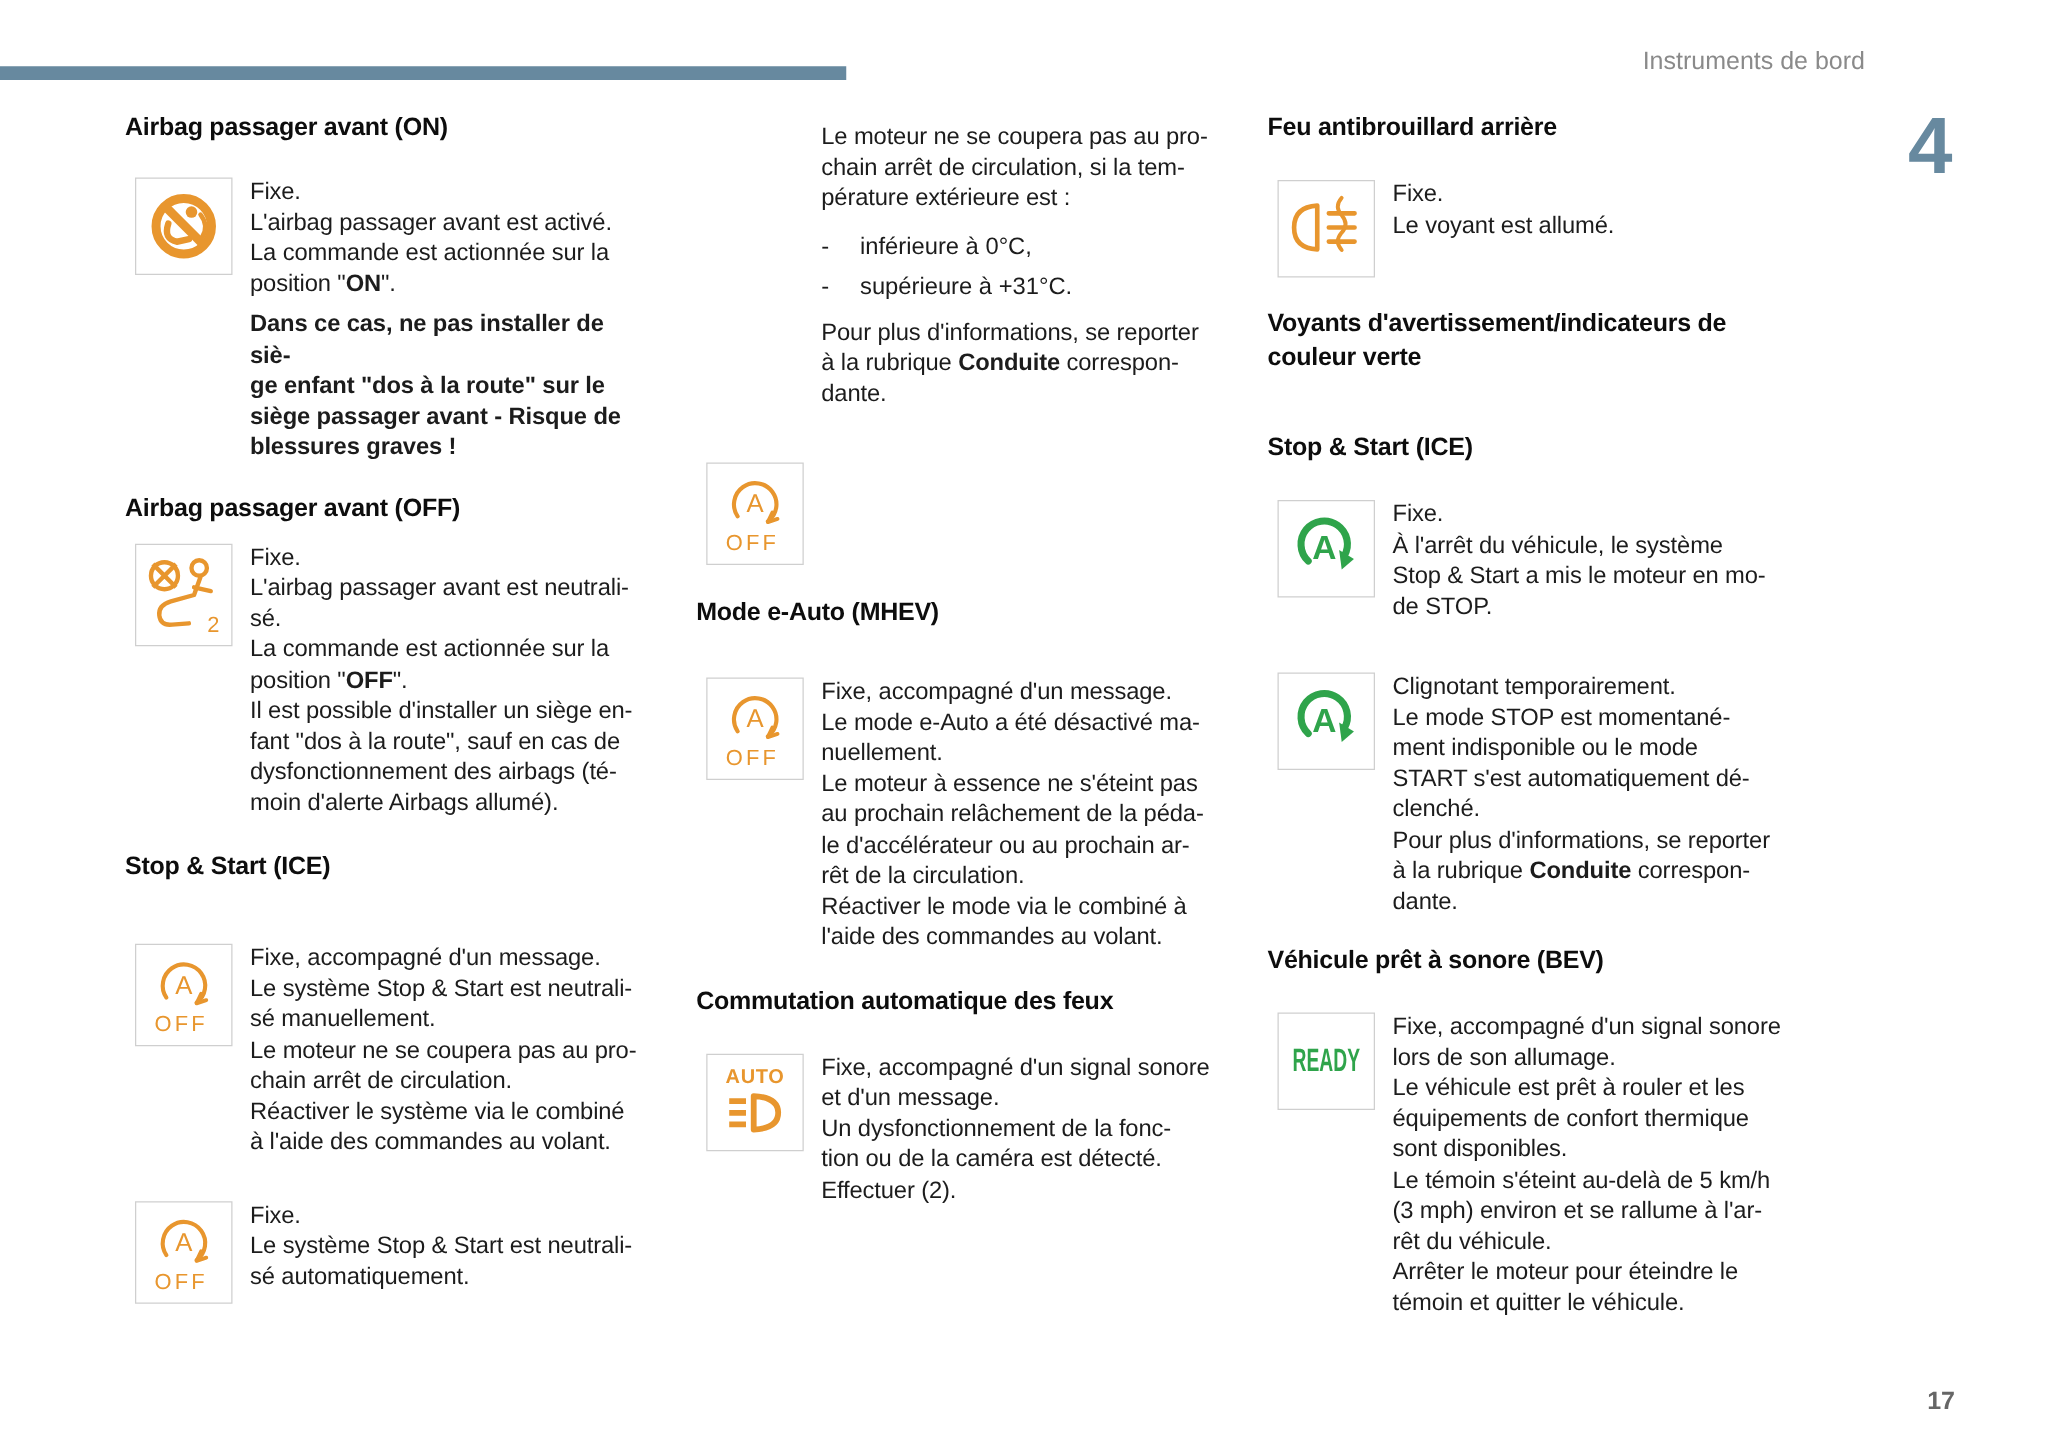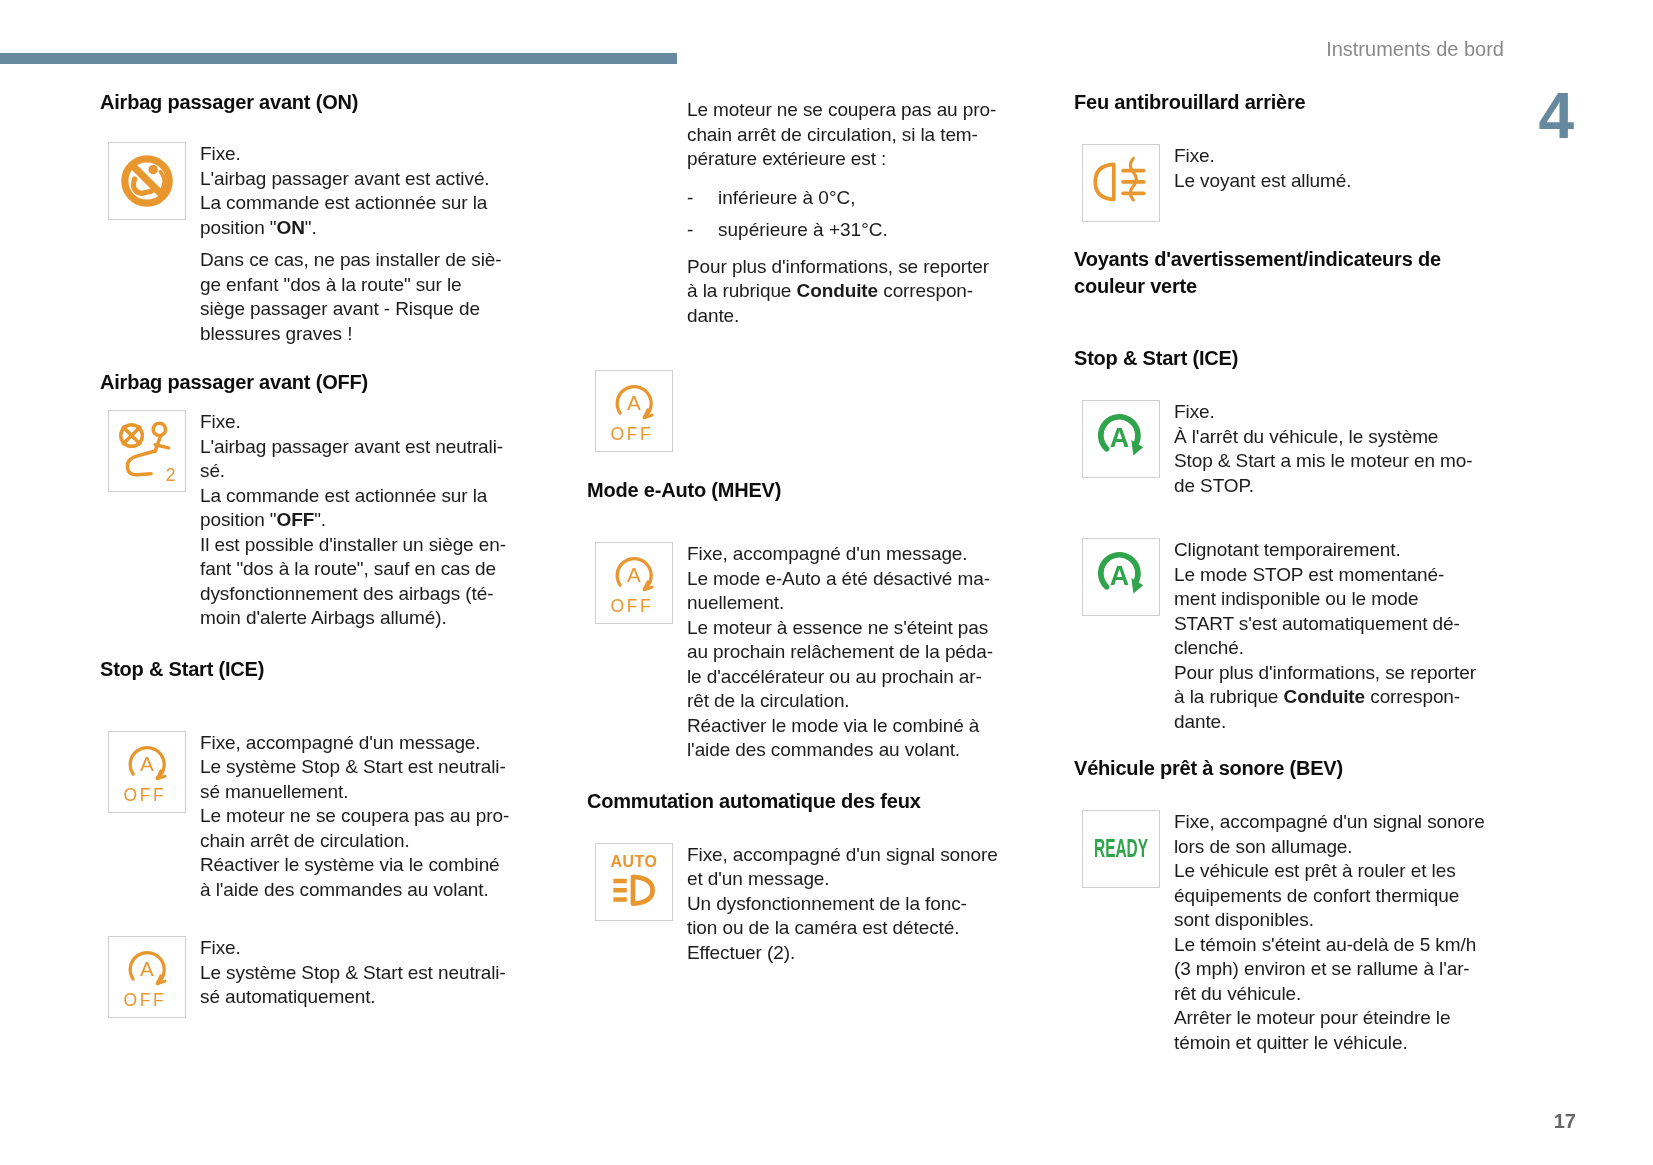--- a/index.html
+++ b/index.html
@@ -1,32 +1,32 @@
 <!DOCTYPE html>
 <html style="--accent-bar-blue: #67899F; --icon-orange: #E8962E; --icon-green: #2FA44B; --muted-gray: #8a8a8a;"><head>
 <meta charset="utf-8">
 <style>
   html,body{margin:0;padding:0;background:#fff;}
   body{width:1653px;height:1165px;font-family:"Liberation Sans","DejaVu Sans",sans-serif;color:#1c1c1c;}
-  .page{position:relative;width:1618px;height:1165px;overflow:hidden;background:#fff;padding-left:12px;}
+  .page{position:relative;width:1618px;height:1165px;overflow:hidden;background:#fff;}
   .topbar{position:absolute;left:0;top:53px;width:677px;height:11px;background:var(--accent-bar-blue,#67899F);}
   .header-title{position:absolute;top:38px;right:126px;font-size:20px;color:var(--muted-gray,#8a8a8a);}
   .chapter-number{position:absolute;top:84px;right:56px;font-size:64px;line-height:1;font-weight:700;color:var(--accent-bar-blue,#67899F);}
   .page-number{position:absolute;top:1110px;right:54px;font-size:20px;font-weight:700;color:#666;}
-  .columns{position:absolute;left:100px;top:90px;display:grid;grid-template-columns:420px 420px 420px;column-gap:67px;}
+  .columns{position:absolute;left:100px;top:90px;display:grid;grid-template-columns:420px 420px 420px;column-gap:37px;}
   .col{min-width:0;}
   h3.hd{font-size:20px;font-weight:700;color:#0d0d0d;margin:0;line-height:24px;letter-spacing:-0.2px;white-space:pre-line;}
   .section-hd{font-size:20px;font-weight:700;color:#0d0d0d;line-height:27px;letter-spacing:-0.2px;white-space:pre-line;}
   .row{display:flex;align-items:flex-start;}
   .iconbox{box-sizing:border-box;width:78px;height:78px;flex:none;margin-left:8px;border:1px solid #cfcfcf;background:#fff;display:flex;align-items:center;justify-content:center;}
   .iconbox.tall{height:82px;}
   .desc{margin-left:14px;font-size:19px;line-height:24.5px;color:#1c1c1c;white-space:pre-line;letter-spacing:-0.1px;}
   .para{font-size:19px;line-height:24.5px;white-space:pre-line;letter-spacing:-0.1px;}
   .indent{margin-left:100px;}
-  .warn{font-weight:400;}
+  .warn{font-weight:700;}
   .bullet{display:flex;margin-left:100px;font-size:19px;line-height:24.5px;}
   .dash{width:31px;flex:none;}
   svg{display:block;}
   svg text{font-family:"Liberation Sans","DejaVu Sans",sans-serif;}
   .o-stroke{stroke:var(--icon-orange,#E8962E);}
   .o-fill{fill:var(--icon-orange,#E8962E);}
   .g-stroke{stroke:var(--icon-green,#2FA44B);}
   .g-fill{fill:var(--icon-green,#2FA44B);}
 </style>
 </head>

